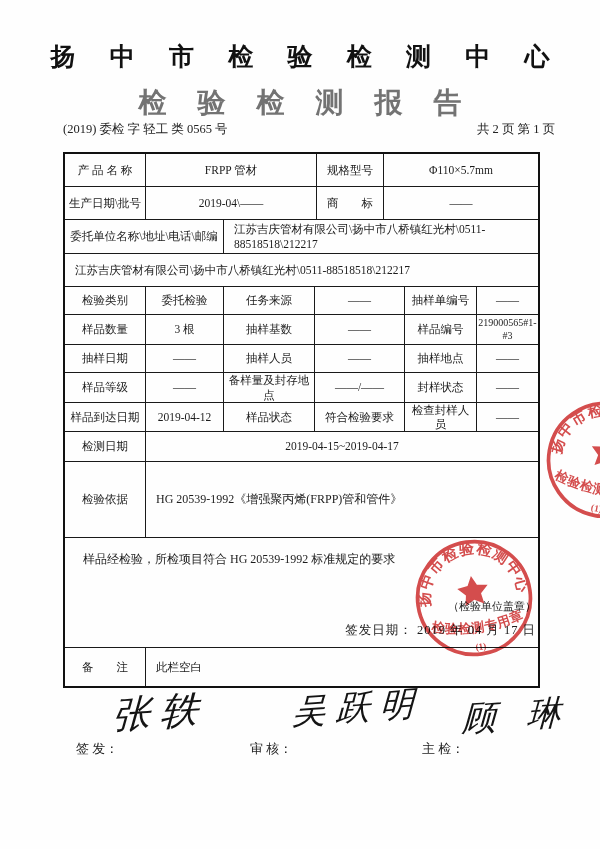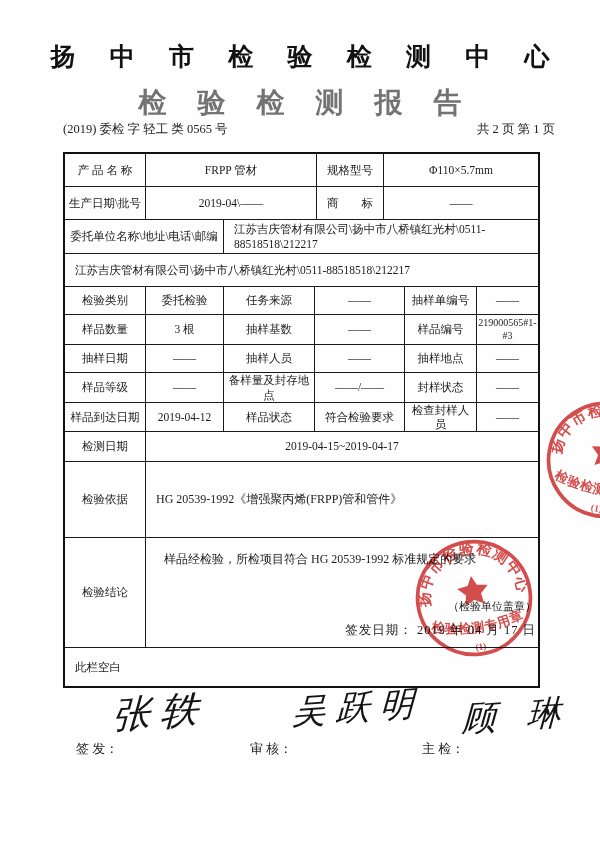--- a/index.html
+++ b/index.html
@@ -126,28 +126,28 @@
     </div>
     <div class="tr" style="height:30px">
       <div class="td lbl" style="width:81px">检测日期</div>
       <div class="td grow">2019-04-15~2019-04-17</div>
     </div>
     <div class="tr" style="height:76px">
       <div class="td lbl" style="width:81px">检验依据</div>
       <div class="td grow left" style="font-size:12px">HG 20539-1992《增强聚丙烯(FRPP)管和管件》</div>
     </div>
     <div class="tr" style="height:110px">
-      <div class="td lbl" style="width:81px">检验结论</div>
       <div class="td grow concl-cell">
         <div class="concl-text">样品经检验，所检项目符合 HG 20539-1992 标准规定的要求</div>
         <div class="seal-note">（检验单位盖章）</div>
         <div class="issue-date">签发日期：  2019 年 04 月 17 日</div>
       </div>
     </div>
     <div class="tr" style="height:38px">
+      <div class="td lbl" style="width:81px">备　　注</div>
       <div class="td grow left">此栏空白</div>
     </div>
   </div>
 
   <div class="sig-row">
     <span class="sig-label" style="left:76px; top:27px">签 发：</span>
     <span class="hw" style="left:112px; top:2px">张轶</span>
     <span class="sig-label" style="left:250px; top:27px">审 核：</span>
     <span class="hw" style="left:292px; top:0px; font-size:34px">吴跃明</span>
     <span class="sig-label" style="left:422px; top:27px">主 检：</span>

